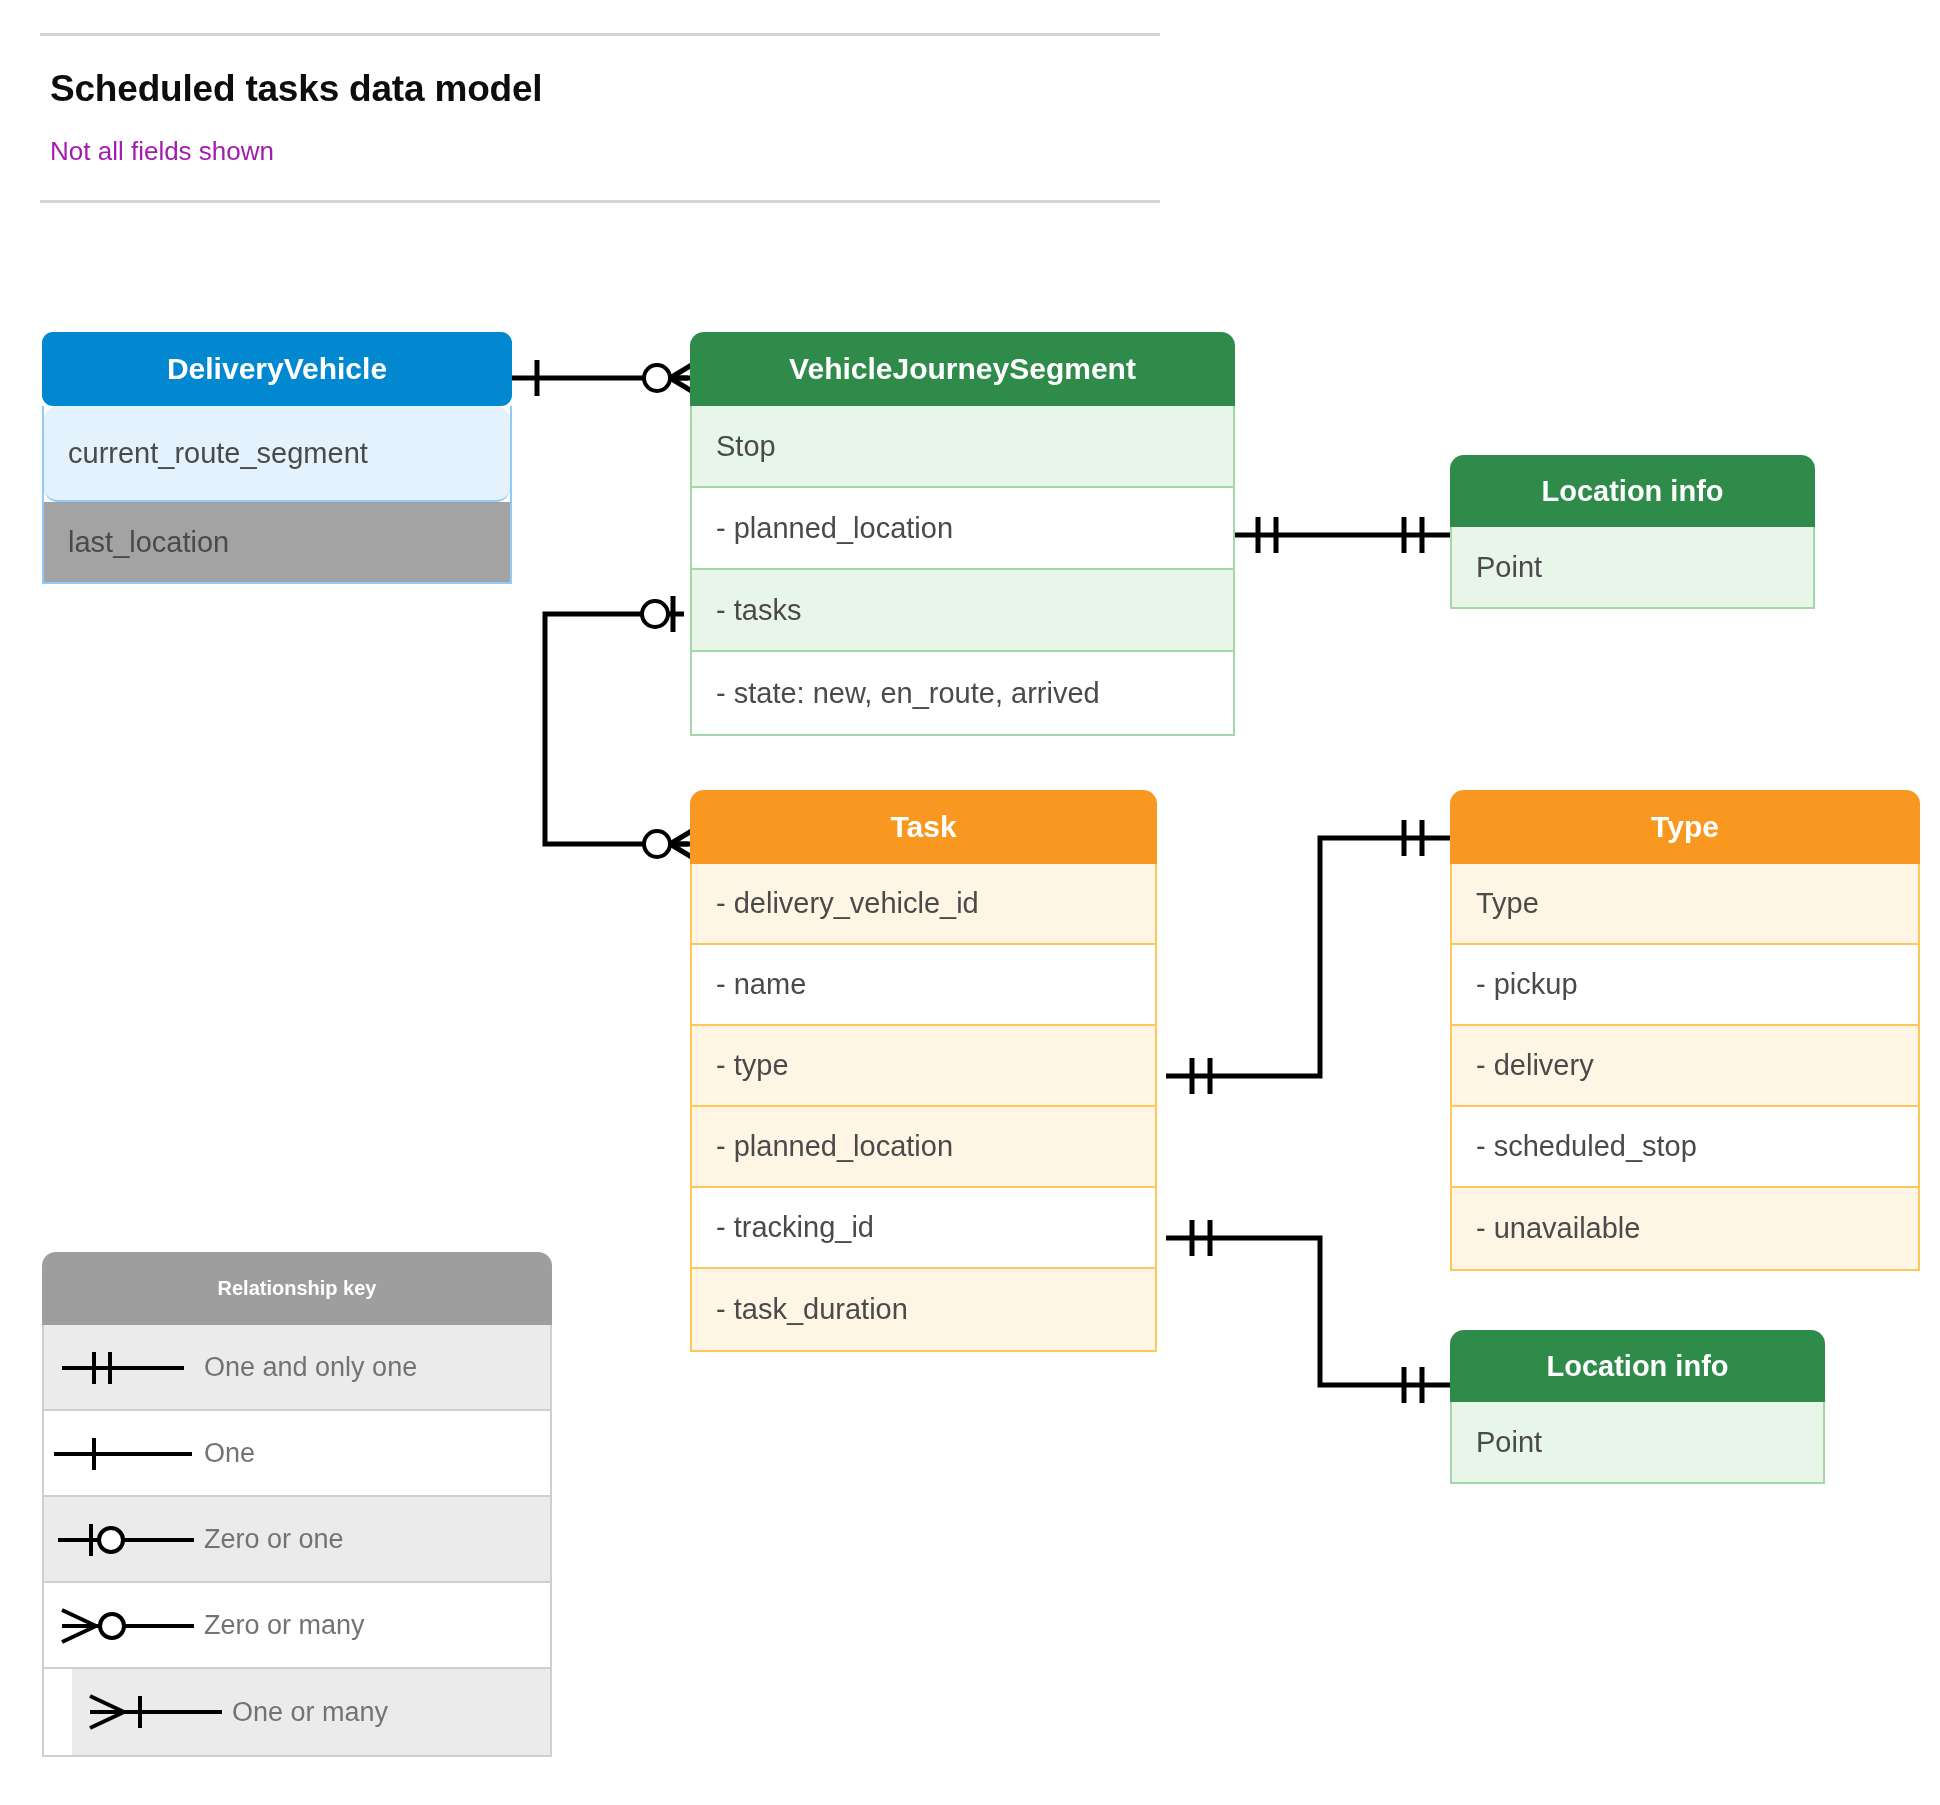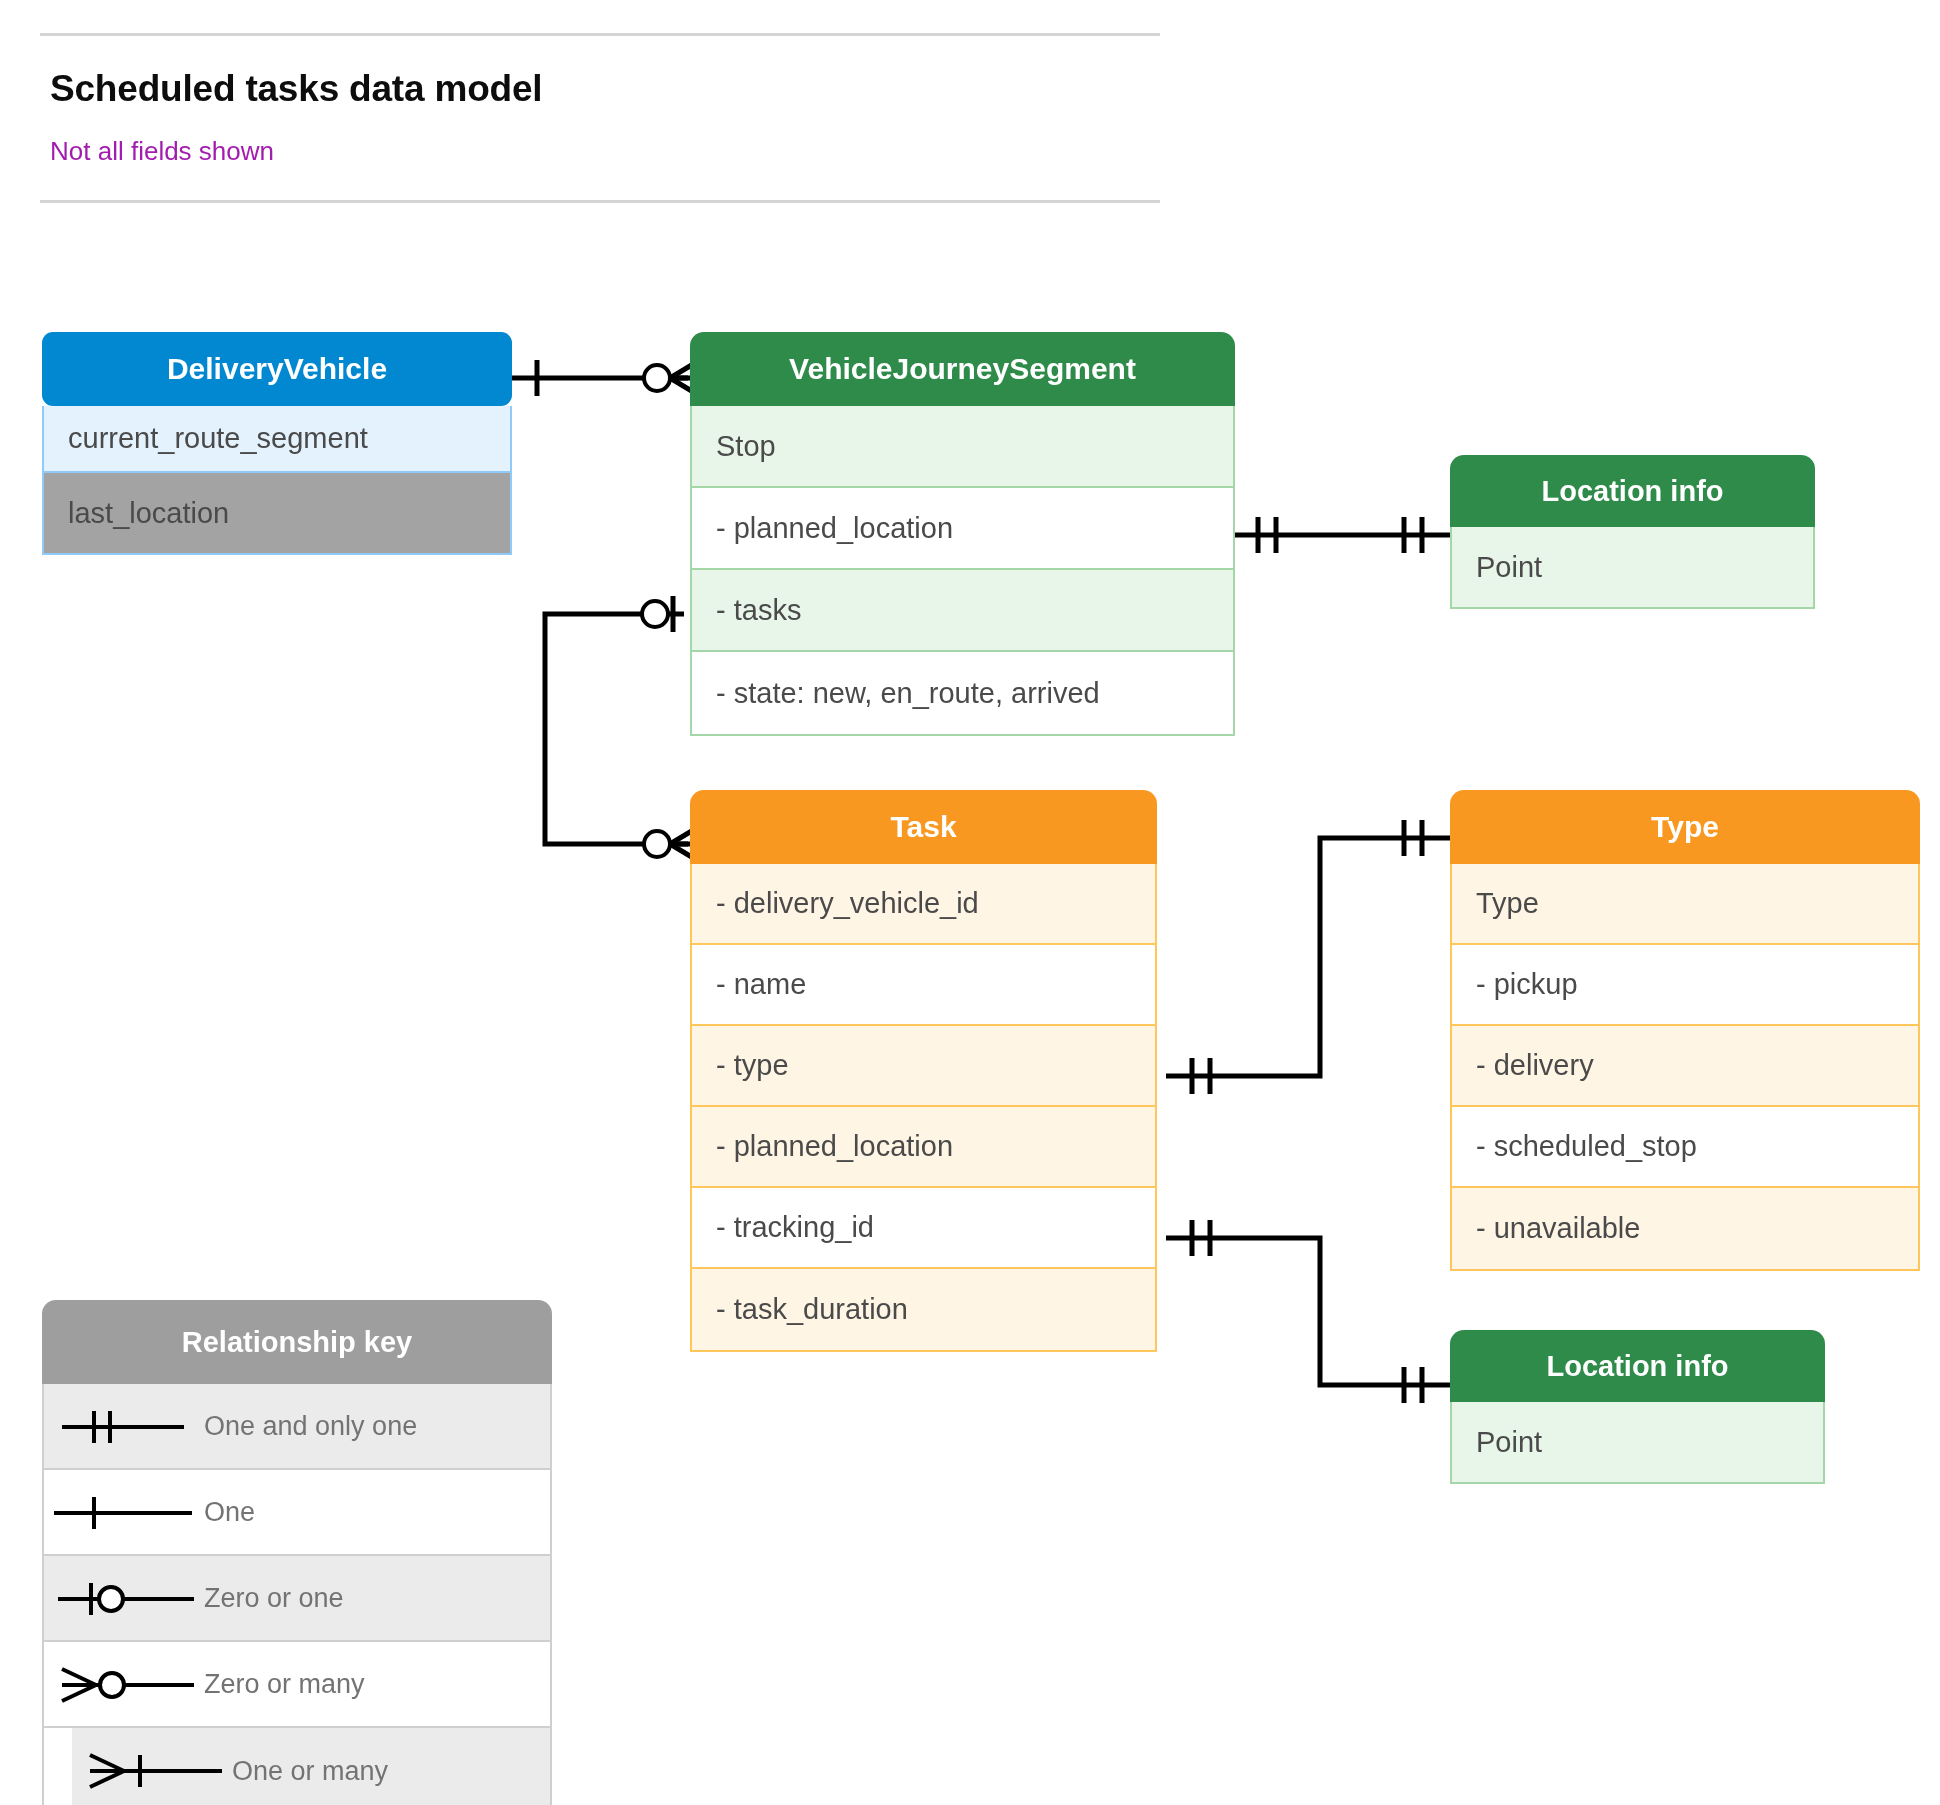--- a/index.html
+++ b/index.html
@@ -202,21 +202,21 @@
       <line x1="1192" y1="1220" x2="1192" y2="1256" stroke-width="5"></line>
       <line x1="1210" y1="1220" x2="1210" y2="1256" stroke-width="5"></line>
       <line x1="1404" y1="1367" x2="1404" y2="1403" stroke-width="5"></line>
       <line x1="1422" y1="1367" x2="1422" y2="1403" stroke-width="5"></line>
     </g>
   </svg>
 
   <div class="entity theme-blue" id="box-delivery-vehicle" style="left:42px; top:332px; width:470px;">
     <div class="entity-header" style="height:74px; font-size:30px;">DeliveryVehicle</div>
     <div class="entity-rows">
-      <div class="entity-row alt" style="height:67px; padding-left:24px; font-size:29px;">current_route_segment</div>
+      <div class="entity-row alt" style="height:96px; padding-left:24px; font-size:29px;border-radius:14px;">current_route_segment</div>
       <div class="entity-row plain" style="height:80px; padding-left:24px; font-size:29px;">last_location</div>
     </div>
   </div>
 
   <div class="entity theme-green" id="box-vjs" style="left:690px; top:332px; width:545px;">
     <div class="entity-header" style="height:74px; font-size:30px;">VehicleJourneySegment</div>
     <div class="entity-rows">
       <div class="entity-row alt" style="height:82px; padding-left:24px; font-size:29px;">Stop</div>
       <div class="entity-row plain" style="height:82px; padding-left:24px; font-size:29px;">-  planned_location</div>
       <div class="entity-row alt" style="height:82px; padding-left:24px; font-size:29px;">- tasks</div>
@@ -255,21 +255,21 @@
   </div>
 
   <div class="entity theme-green" id="box-location-info-bottom" style="left:1450px; top:1330px; width:375px;">
     <div class="entity-header" style="height:72px; font-size:29px;">Location info</div>
     <div class="entity-rows">
       <div class="entity-row alt" style="height:80px; padding-left:24px; font-size:29px;">Point</div>
     </div>
   </div>
 
   <div class="entity theme-grey" id="legend-box" style="left:42px; top:1252px; width:510px;">
-    <div class="entity-header" style="height:84px; font-size:29px;margin-top:48px;">Relationship key</div>
+    <div class="entity-header" style="height:73px; font-size:20px;">Relationship key</div>
     <div class="entity-rows">
 
       <div class="entity-row alt" style="height:86px;">
         <div class="legend-row-inner">
           <div class="legend-sym">
             <svg width="160" height="86" viewBox="0 0 160 86">
               <line x1="18" y1="43" x2="140" y2="43" stroke="#000" stroke-width="4"></line>
               <line x1="50" y1="27" x2="50" y2="59" stroke="#000" stroke-width="4"></line>
               <line x1="66" y1="27" x2="66" y2="59" stroke="#000" stroke-width="4"></line>
             </svg>

